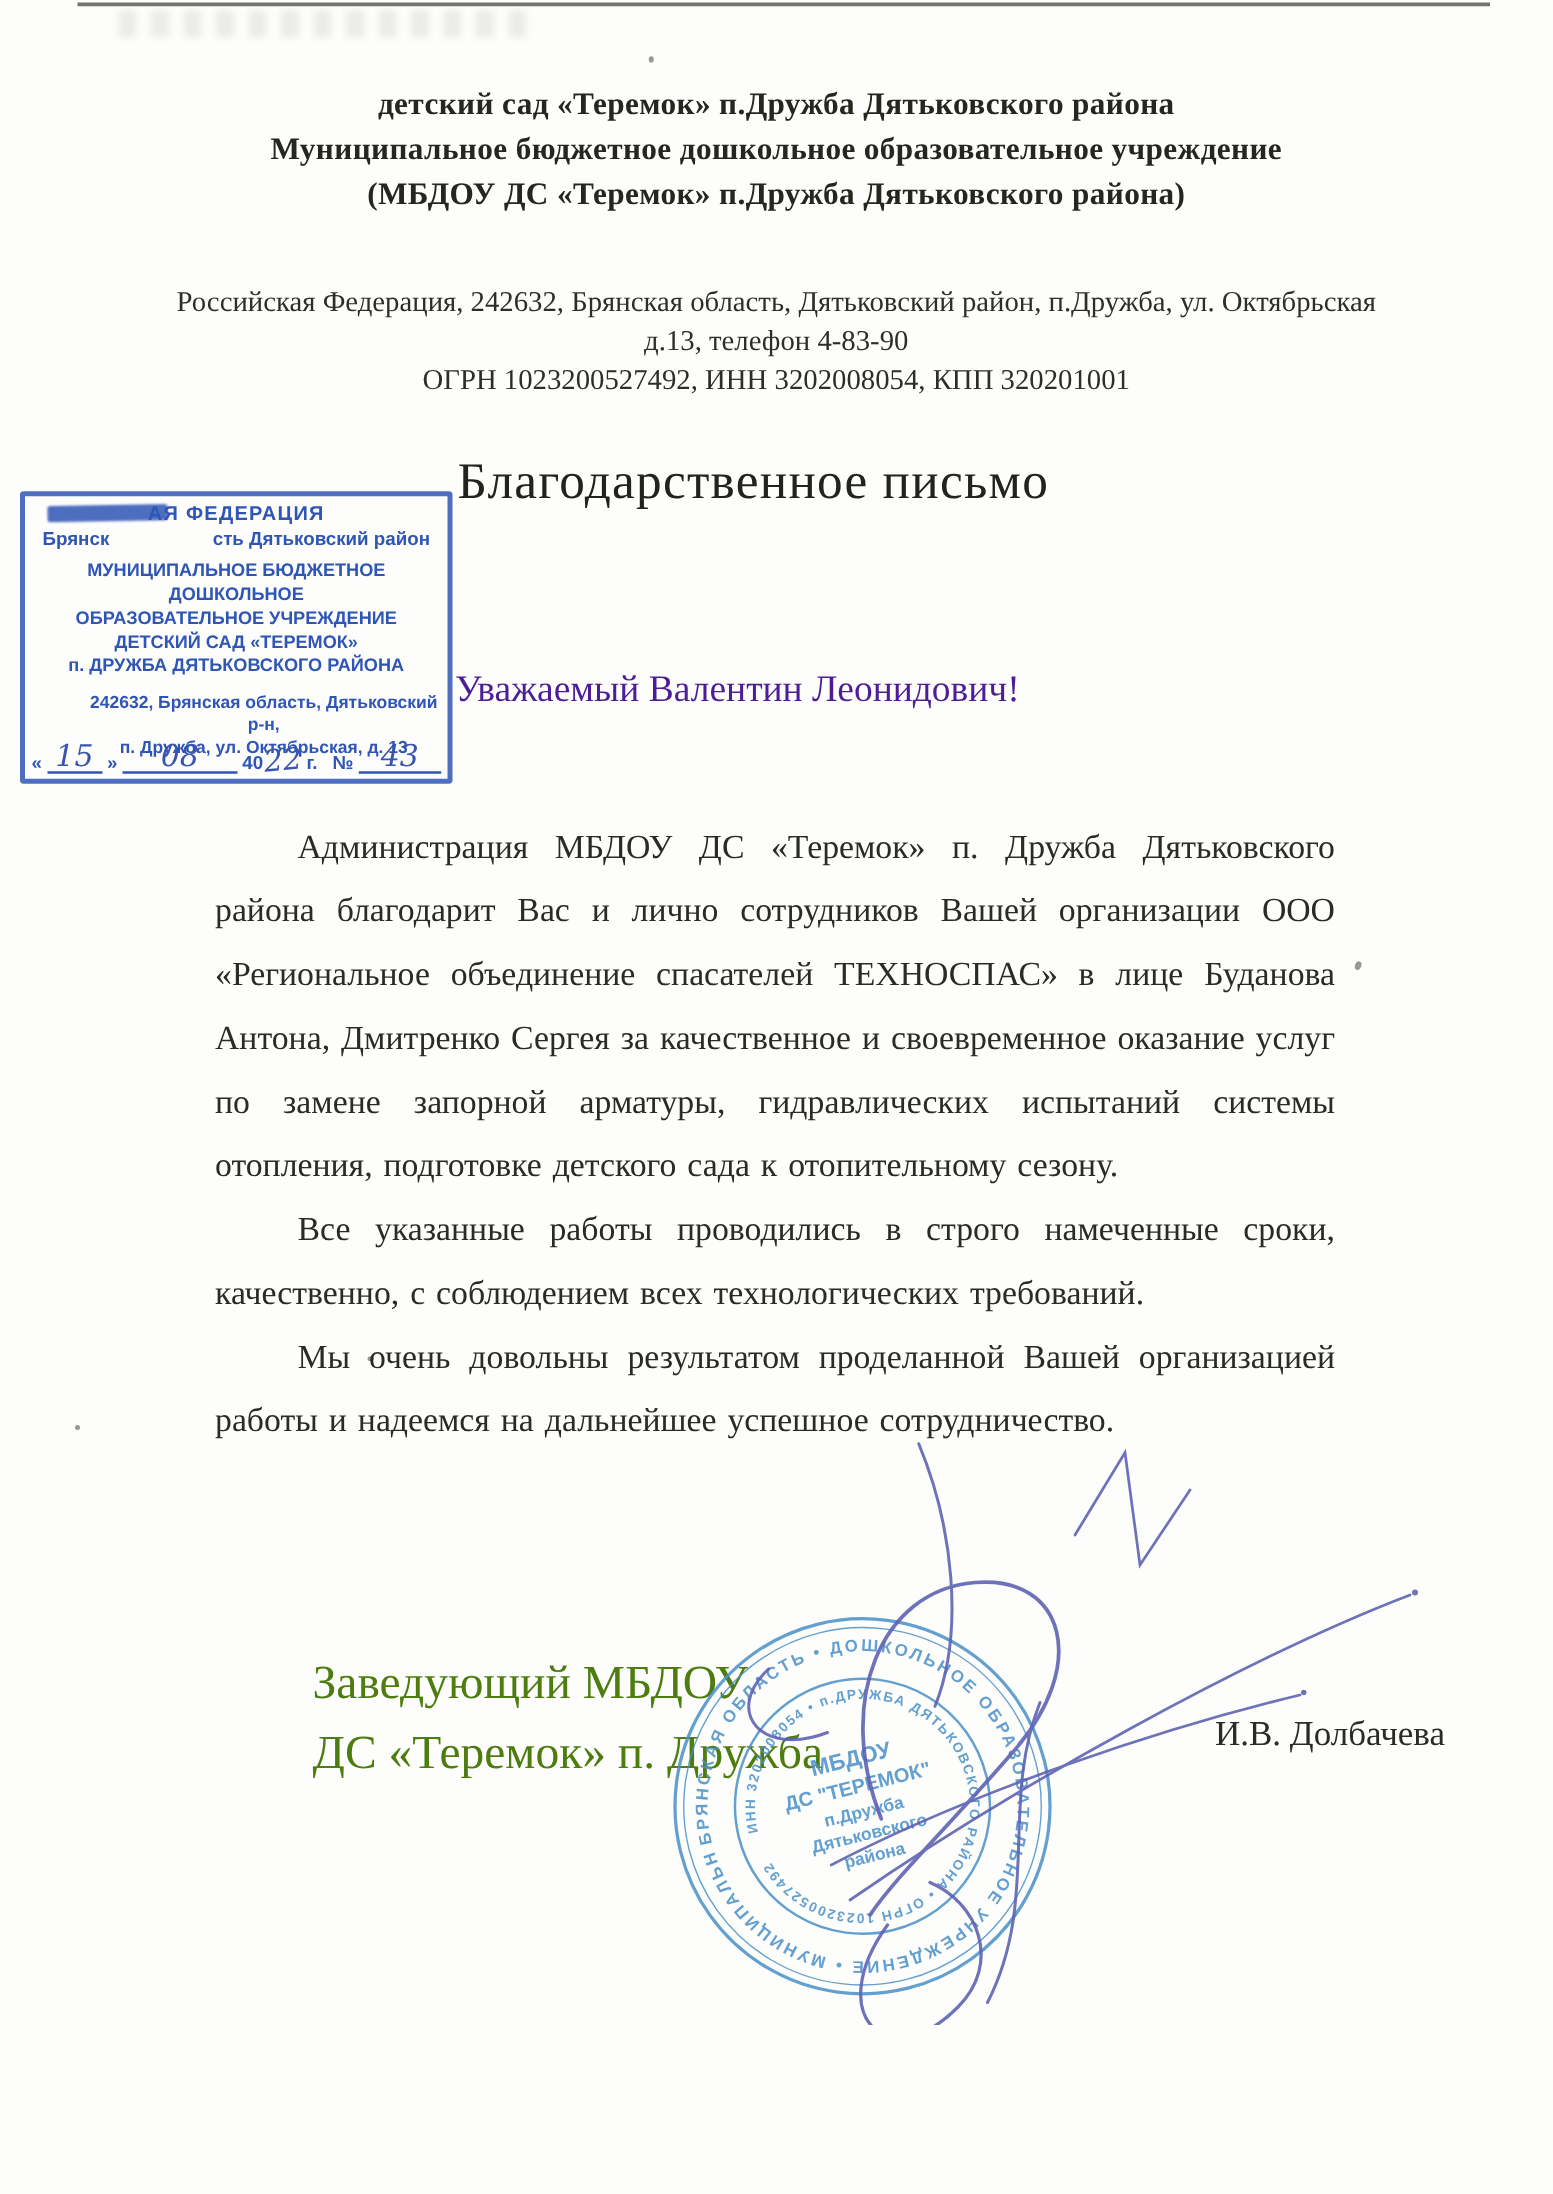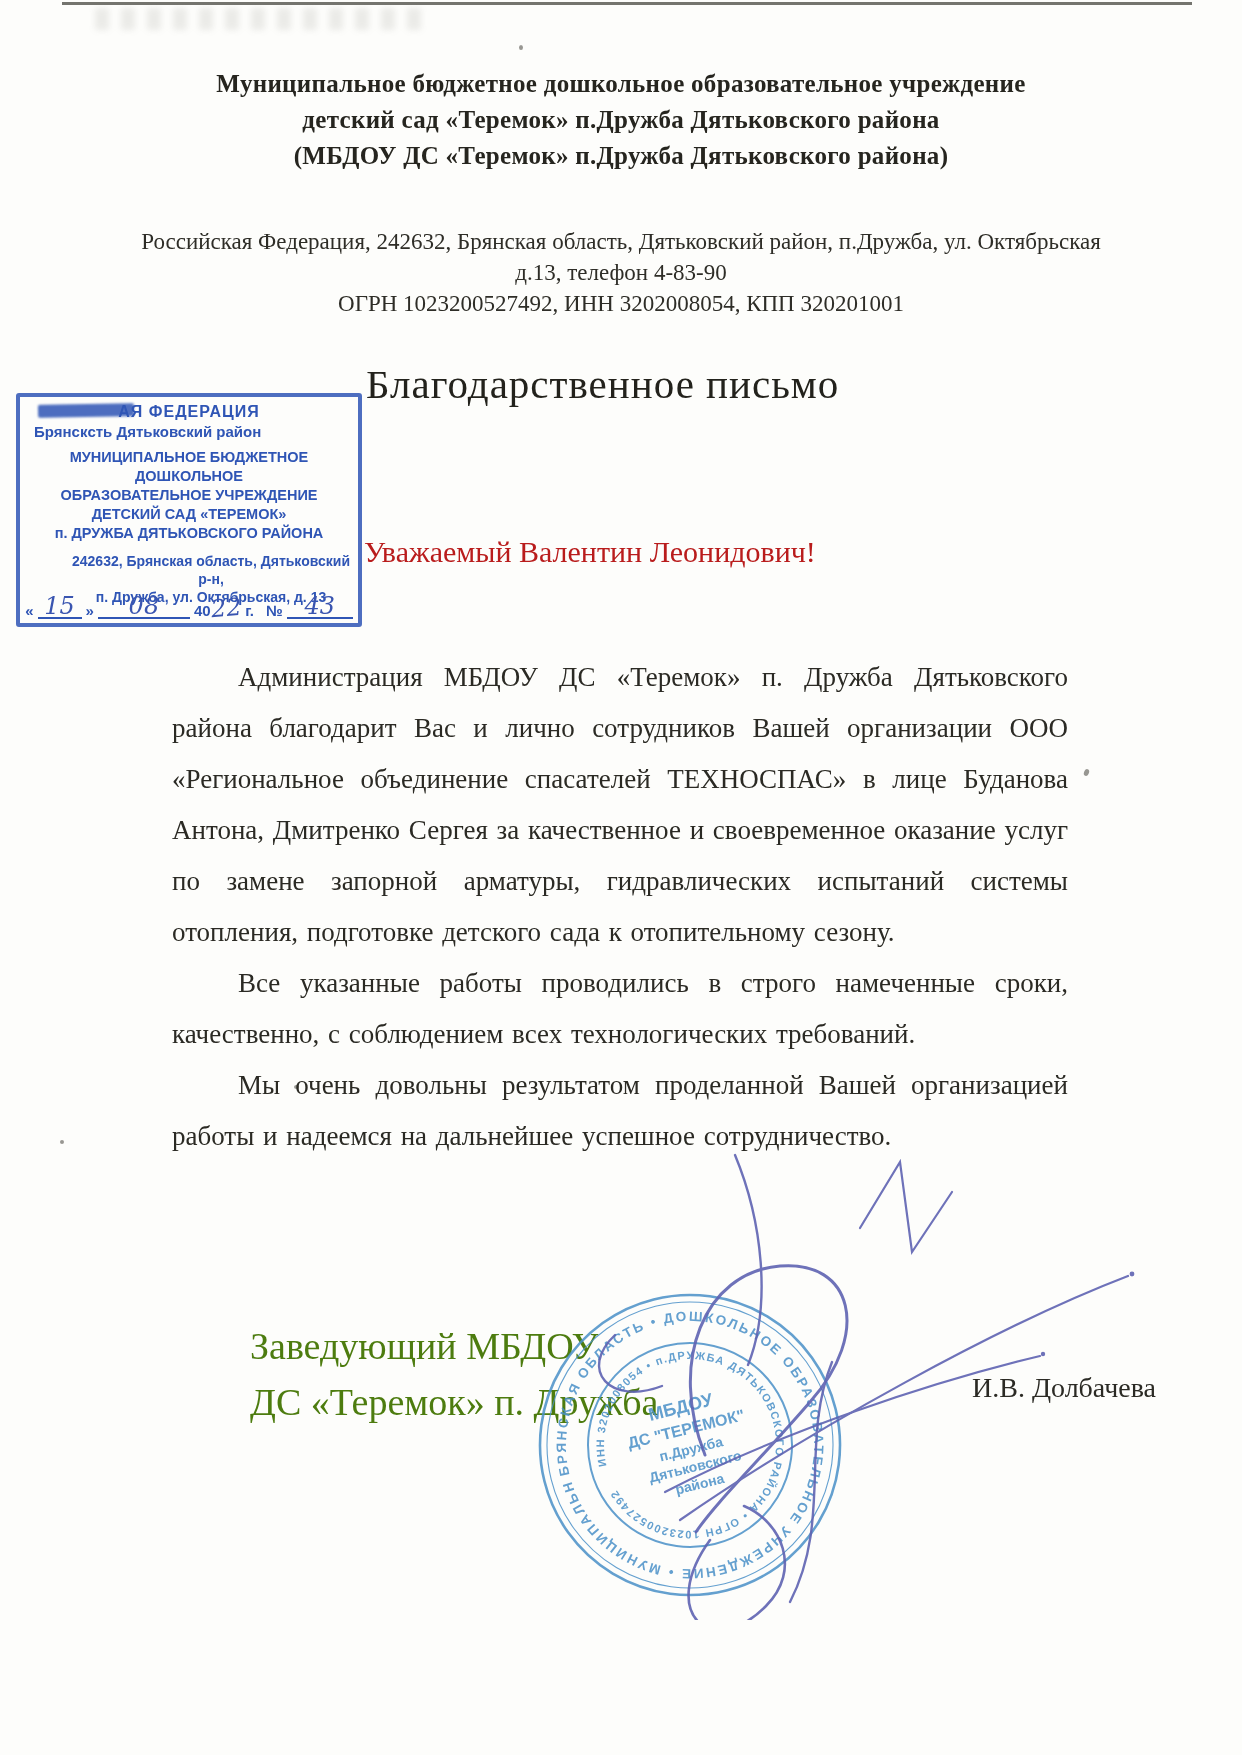--- a/index.html
+++ b/index.html
@@ -24,32 +24,32 @@
   .corner-stamp{
     position:absolute;left:16px;top:393px;width:346px;height:234px;
     border:4px solid rgba(47,85,181,.85);border-radius:3px;
     font-family:"Liberation Sans", sans-serif;font-weight:bold;color:#2f55b5;
     text-align:center;box-sizing:border-box;padding-top:5px;
     background:rgba(255,255,255,0);
   }
   .cs-fed{font-size:16px;letter-spacing:1px;position:relative;height:20px;line-height:20px;}
   .cs-fed .blot{position:absolute;left:18px;top:2px;width:96px;height:13px;background:#2f55b5;
     opacity:.85;filter:blur(1px);border-radius:2px;transform:rotate(-1deg);}
-  .cs-region{font-size:15px;height:19px;line-height:19px;display:flex;
+  .cs-region{font-size:15px;height:19px;line-height:19px;display:flex;justify-content:space-between;
     padding:0 14px;}
   .cs-org{font-size:14.5px;line-height:19px;margin-top:7px;}
   .cs-addr{font-size:14px;line-height:18px;margin-top:9px;padding-left:44px;}
   .cs-date{position:absolute;bottom:4px;left:0;width:100%;height:30px;
     display:flex;align-items:flex-end;justify-content:center;gap:4px;font-size:15px;}
   .cs-date .blank{border-bottom:2px solid #2f55b5;display:inline-block;text-align:center;}
   .hand{font-family:"DejaVu Serif", serif;font-style:italic;font-weight:normal;
     color:#3a55b0;font-size:24px;line-height:22px;transform:rotate(-5deg);}
   
   .title{position:absolute;left:366px;top:360px;font-size:41px;letter-spacing:1px;color:#23221c;}
-  .greeting{position:absolute;left:364px;top:535px;font-size:30px;color:#b91c1c;}
+  .greeting{position:absolute;left:364px;top:535px;font-size:30px;color:#4c1d95;}
   .body-text{position:absolute;left:172px;top:652px;width:896px;
     font-size:27px;line-height:51px;text-align:justify;color:#2b2a24;}
   .body-text p{margin:0;text-indent:66px;word-spacing:2px;}
   .sig-left{position:absolute;left:250px;top:1318px;font-size:38px;line-height:56px;color:#4d7c0f;}
   .sig-name{position:absolute;left:972px;top:1372px;font-size:28px;color:#2b2a24;}
   
   .seal-svg{position:absolute;left:480px;top:1100px;}
 </style>
 </head>
 <body>
@@ -57,22 +57,22 @@
 <div class="page">
 
   <div class="scanline"></div>
   <div class="smudge-top"></div>
   <div class="speck" style="left:519px;top:45px;width:4px;height:5px;"></div>
   <div class="speck" style="left:1084px;top:769px;width:5px;height:7px;transform:rotate(20deg);"></div>
   <div class="speck" style="left:294px;top:1085px;width:5px;height:4px;"></div>
   <div class="speck" style="left:60px;top:1140px;width:4px;height:4px;"></div>
 
   <div class="header">
+    <div>детский сад «Теремок» п.Дружба Дятьковского района</div>
     <div>Муниципальное бюджетное дошкольное  образовательное учреждение</div>
-    <div>детский сад «Теремок» п.Дружба Дятьковского района</div>
     <div>(МБДОУ ДС «Теремок» п.Дружба Дятьковского района)</div>
   </div>
 
   <div class="address">
     <div>Российская Федерация, 242632, Брянская область, Дятьковский  район, п.Дружба, ул. Октябрьская</div>
     <div>д.13, телефон 4-83-90</div>
     <div>ОГРН 1023200527492, ИНН 3202008054, КПП 320201001</div>
   </div>
 
   <div class="corner-stamp">

